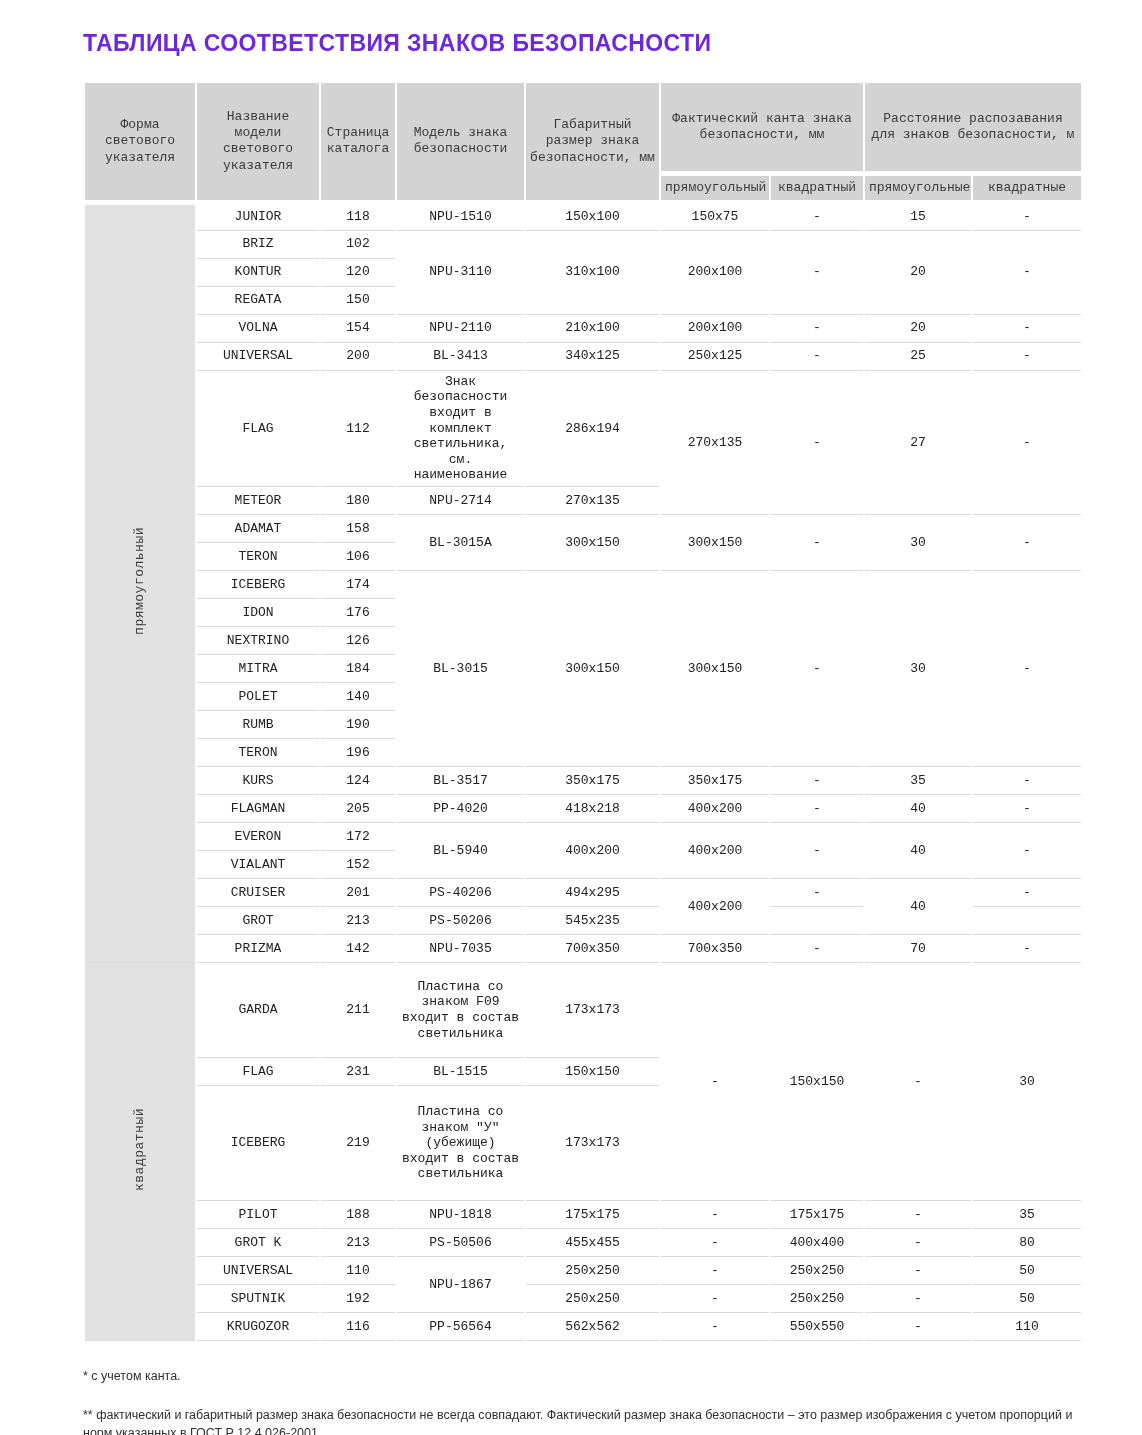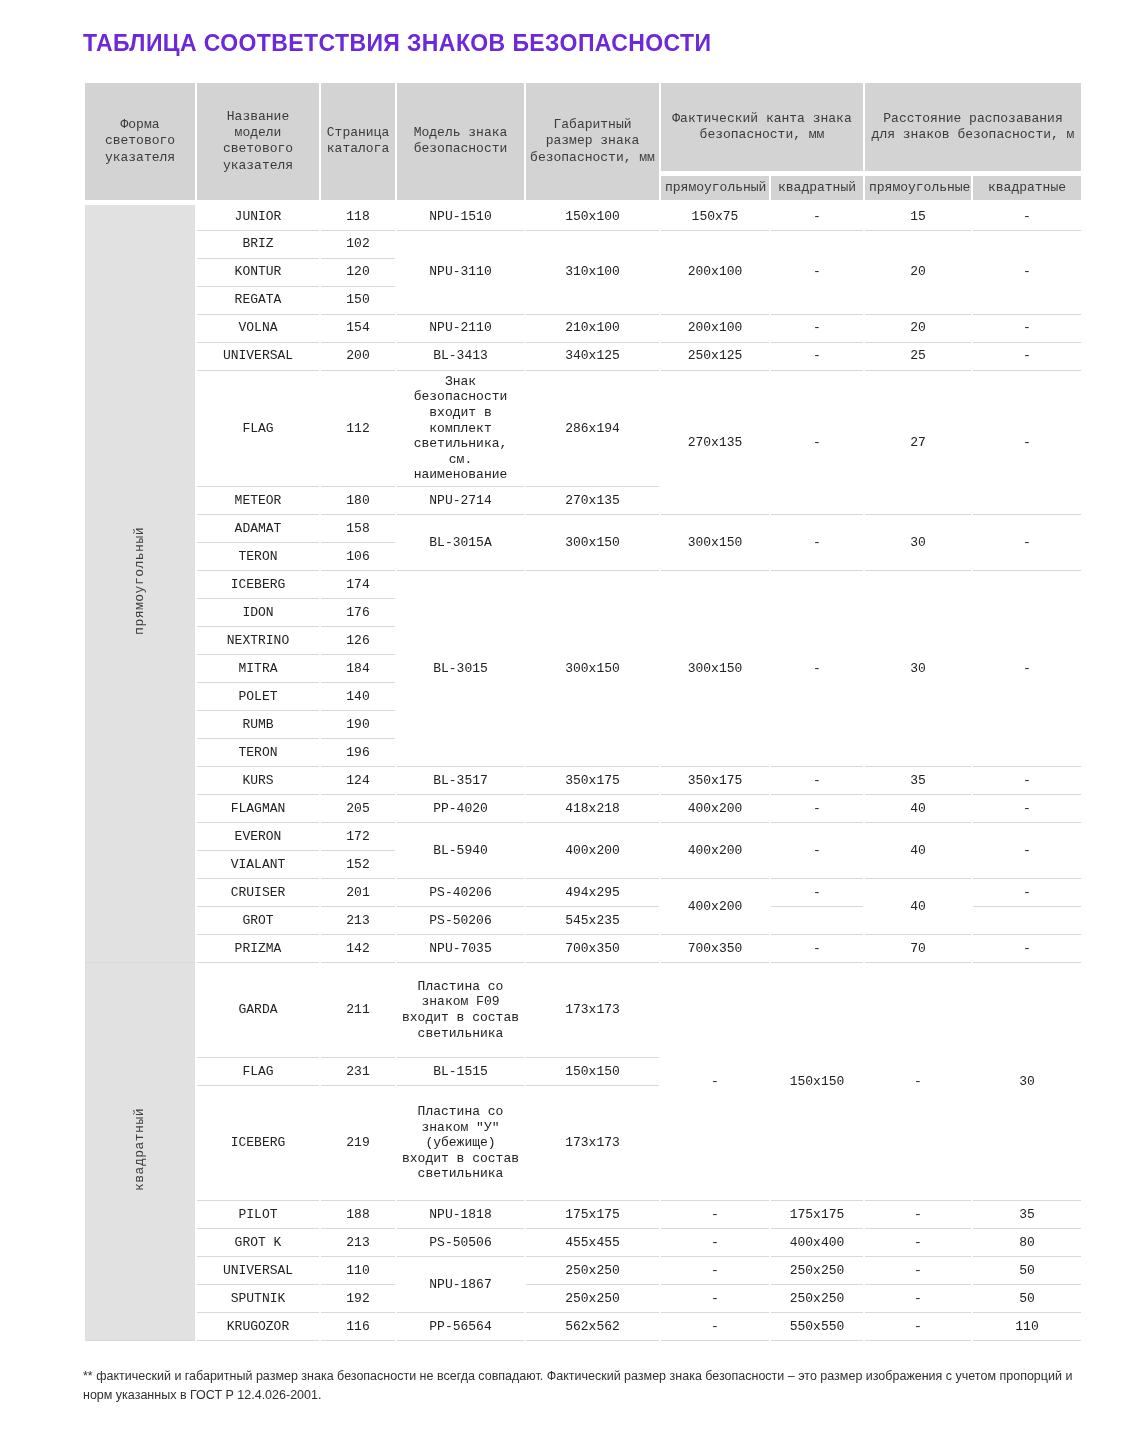--- a/index.html
+++ b/index.html
@@ -365,15 +365,16 @@
           <td>562x562</td>
           <td>-</td>
           <td>550x550</td>
           <td>-</td>
           <td>110</td>
         </tr>
       </tbody>
   </table>
 
   <div class="footnotes">
+    <p>* с учетом канта.</p>
     <p>** фактический и габаритный размер знака безопасности не всегда совпадают. Фактический размер знака безопасности – это размер изображения с учетом пропорций и норм указанных в ГОСТ Р 12.4.026-2001.</p>
   </div>
 </div>
 
 </body></html>

